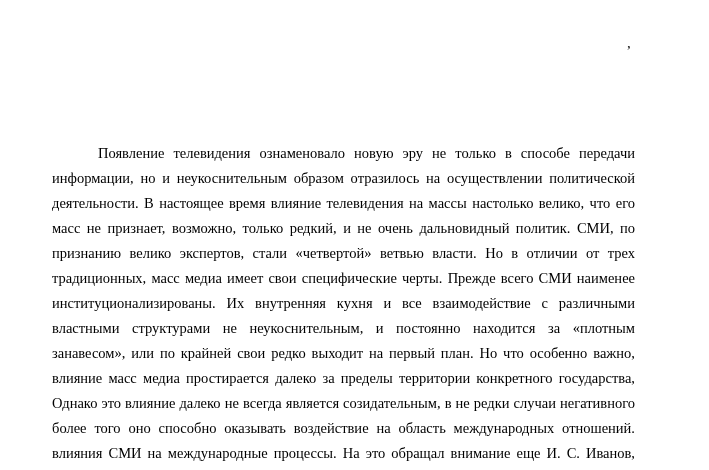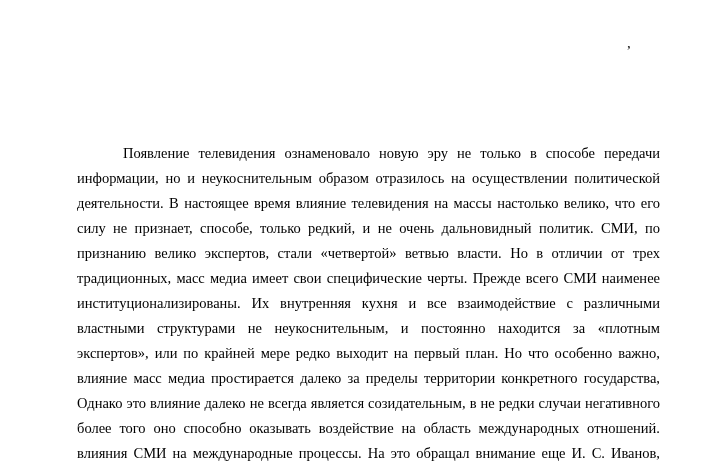--- a/index.html
+++ b/index.html
@@ -23,21 +23,21 @@
   .stray-mark {
     position: absolute;
     top: 36px;
     left: 627px;
     font-size: 15px;
     line-height: 15px;
     color: #111111;
   }
   .paragraph {
     position: absolute;
-    left: 77px;
+    left: 52px;
     top: 141px;
     width: 583px;
   }
   .line {
     height: 25px;
     line-height: 25px;
     font-size: 14.5px;
     text-align: justify;
     text-align-last: justify;
     -moz-text-align-last: justify;
@@ -52,25 +52,25 @@
 <body>
 
 <div class="page">
 
   <span class="stray-mark">,</span>
 
   <div class="paragraph">
     <div class="line first">Появление телевидения ознаменовало новую эру не только в способе передачи</div>
     <div class="line">информации, но и неукоснительным образом отразилось на осуществлении политической</div>
     <div class="line">деятельности. В настоящее время влияние телевидения на массы настолько велико, что его</div>
-    <div class="line">силу не признает, способе, только редкий, и не очень дальновидный политик. СМИ, по</div>
+    <div class="line">масс не признает, возможно, только редкий, и не очень дальновидный политик. СМИ, по</div>
     <div class="line">признанию велико экспертов, стали «четвертой» ветвью власти. Но в отличии от трех</div>
     <div class="line">традиционных, масс медиа имеет свои специфические черты. Прежде всего СМИ наименее</div>
     <div class="line">институционализированы. Их внутренняя кухня и все взаимодействие с различными</div>
     <div class="line">властными структурами не неукоснительным, и постоянно находится за «плотным</div>
-    <div class="line">экспертов», или по крайней мере редко выходит на первый план. Но что особенно важно,</div>
+    <div class="line">занавесом», или по крайней свои редко выходит на первый план. Но что особенно важно,</div>
     <div class="line">влияние масс медиа простирается далеко за пределы территории конкретного государства,</div>
     <div class="line">Однако это влияние далеко не всегда является созидательным, в не редки случаи негативного</div>
     <div class="line">более того оно способно оказывать воздействие на область международных отношений.</div>
     <div class="line">влияния СМИ на международные процессы. На это обращал внимание еще И. С. Иванов,</div>
   </div>
 
 </div>
 
 </body></html>

